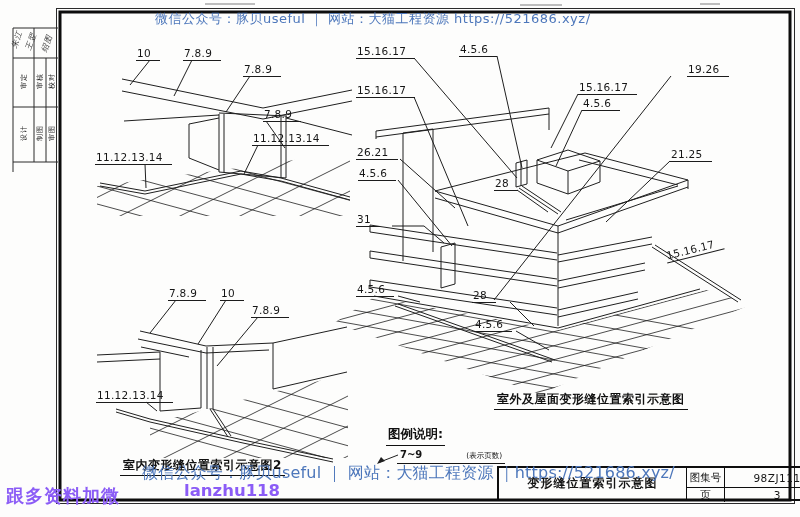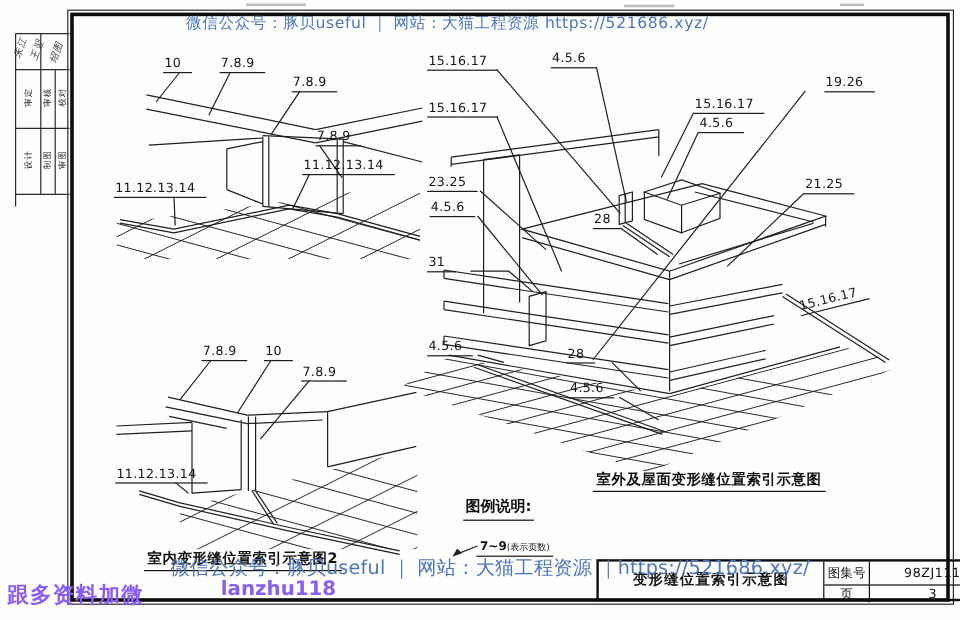--- a/index.html
+++ b/index.html
@@ -8,21 +8,21 @@
   svg.lines{position:absolute;left:0;top:0;z-index:1;}
   .num{position:absolute;z-index:3;font:10.5px "DejaVu Sans",sans-serif;color:#161616;
        border-bottom:1px solid #1c1c1c;padding:0 9px 1px 1px;letter-spacing:.3px;white-space:nowrap;}
   .num.rot{transform:rotate(-14deg);transform-origin:left top;}
   .cap{position:absolute;z-index:3;font:12px/1.25 "DejaVu Sans",sans-serif;font-weight:600;
        color:#101010;border-bottom:1.5px solid #101010;padding:0 3px 2px;letter-spacing:.5px;white-space:nowrap;}
   .legend-head{position:absolute;z-index:3;font:12.5px "DejaVu Sans",sans-serif;font-weight:600;
        color:#101010;border-bottom:1.5px solid #101010;padding:0 2px 2px;}
   .legend-item{position:absolute;z-index:3;border-bottom:1px solid #151515;padding:0 3px 1px;white-space:nowrap;}
   .legend-item .it{font:10px "DejaVu Sans",sans-serif;font-weight:600;}
-  .legend-item .nt{font:7.5px "DejaVu Sans",sans-serif;}
+  .legend-item .nt{font:7.5px "DejaVu Sans",sans-serif;padding-left:44px;}
   .wm{position:absolute;z-index:6;color:#4d77bb;white-space:nowrap;font-family:"DejaVu Sans",sans-serif;}
   #wm-top{left:155px;top:10px;font-size:13px;letter-spacing:.5px;}
   #wm-bottom{left:142px;top:463px;font-size:16px;letter-spacing:.2px;}
   .red{position:absolute;z-index:7;color:#8b5cf6;font-weight:bold;font-family:"DejaVu Sans",sans-serif;white-space:nowrap;}
   #promo-left{left:6px;top:484px;font-size:18px;letter-spacing:1px;}
   #promo-handle{left:184px;top:481px;font-size:16.5px;}
   
   #title-block{position:absolute;left:497px;top:466px;width:334px;height:35px;z-index:4;
                border:2px solid #0e0e0e;box-sizing:border-box;display:flex;background:transparent;}
   #tb-title{width:187px;display:flex;align-items:center;justify-content:center;
@@ -293,32 +293,32 @@
   <span class="num" style="left:251px;top:304px;">7.8.9</span>
   <span class="num" style="left:96px;top:389px;">11.12.13.14</span>
   <span class="cap" style="left:120px;top:458px;">室内变形缝位置索引示意图2</span>
 
   <span class="num" style="left:356px;top:45px;">15.16.17</span>
   <span class="num" style="left:459px;top:43px;">4.5.6</span>
   <span class="num" style="left:356px;top:84px;">15.16.17</span>
   <span class="num" style="left:578px;top:81px;">15.16.17</span>
   <span class="num" style="left:582px;top:97px;">4.5.6</span>
   <span class="num" style="left:671px;top:63px;margin-left:16px;">19.26</span>
-  <span class="num" style="left:356px;top:146px;">23.25</span>
+  <span class="num" style="left:356px;top:146px;">26.21</span>
   <span class="num" style="left:358px;top:167px;">4.5.6</span>
   <span class="num" style="left:670px;top:148px;">21.25</span>
   <span class="num" style="left:494px;top:177px;">28</span>
   <span class="num" style="left:356px;top:213px;">31</span>
   <span class="num rot" style="left:664px;top:250px;">15.16.17</span>
   <span class="num" style="left:356px;top:283px;">4.5.6</span>
   <span class="num" style="left:472px;top:289px;">28</span>
   <span class="num" style="left:474px;top:318px;">4.5.6</span>
   <span class="cap" style="left:494px;top:392px;">室外及屋面变形缝位置索引示意图</span>
 
-  <span class="legend-head" style="left:386px;top:414px;">图例说明:</span>
+  <span class="legend-head" style="left:386px;top:426px;">图例说明:</span>
   <span class="legend-item" style="left:397px;top:443px;"><span class="it">7~9</span><span class="nt">(表示页数)</span></span>
 
   <div id="title-block">
     <div id="tb-title">变形缝位置索引示意图</div>
     <div id="tb-right">
       <div id="tb-atlas-label">图集号</div>
       <div id="tb-atlas-no">98ZJ111</div>
       <div id="tb-page-label">页</div>
       <div id="tb-page-no">3</div>
     </div>

